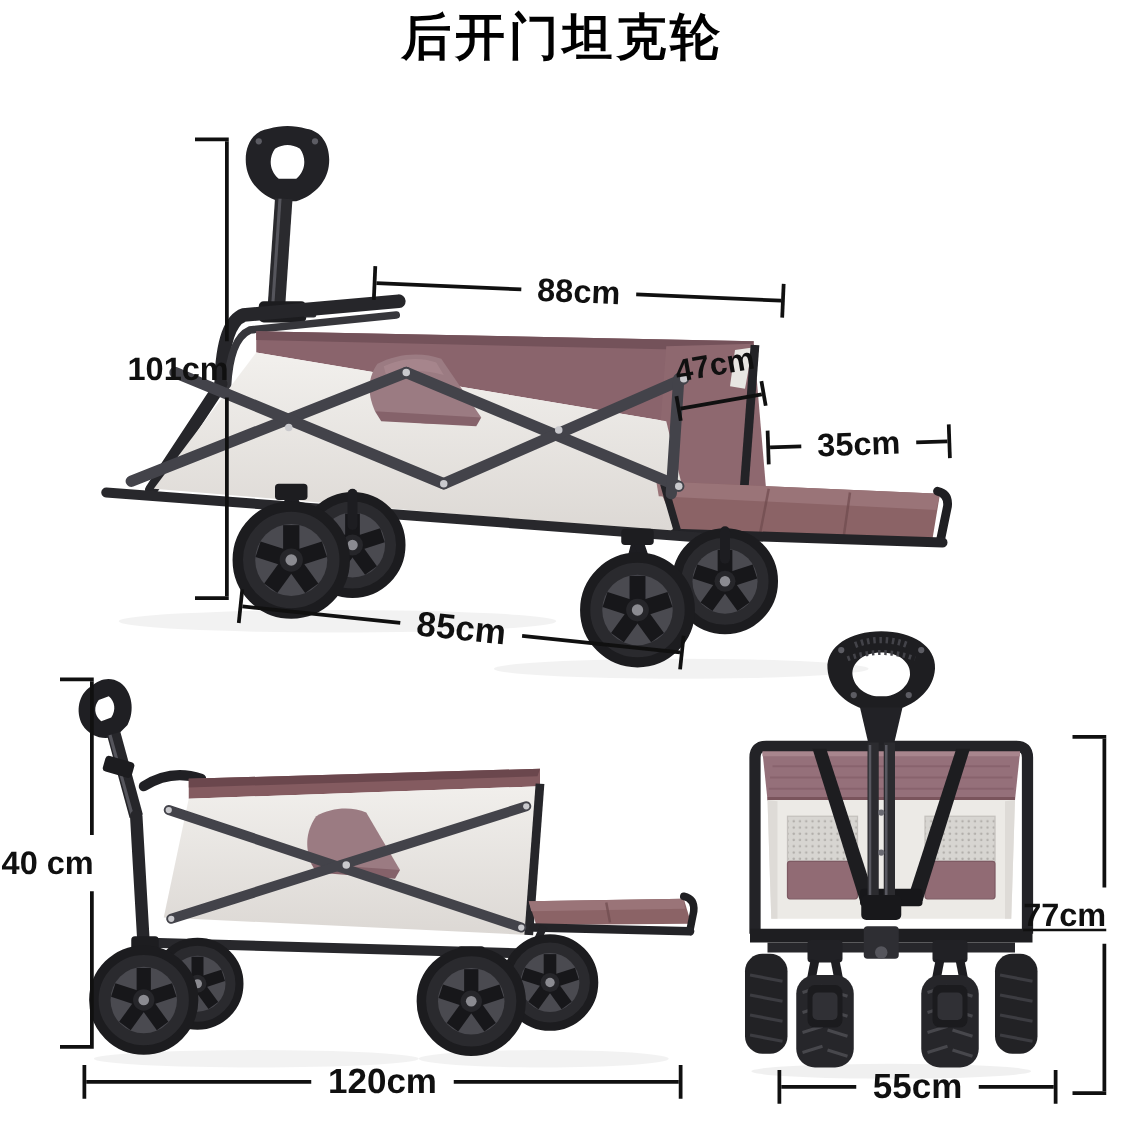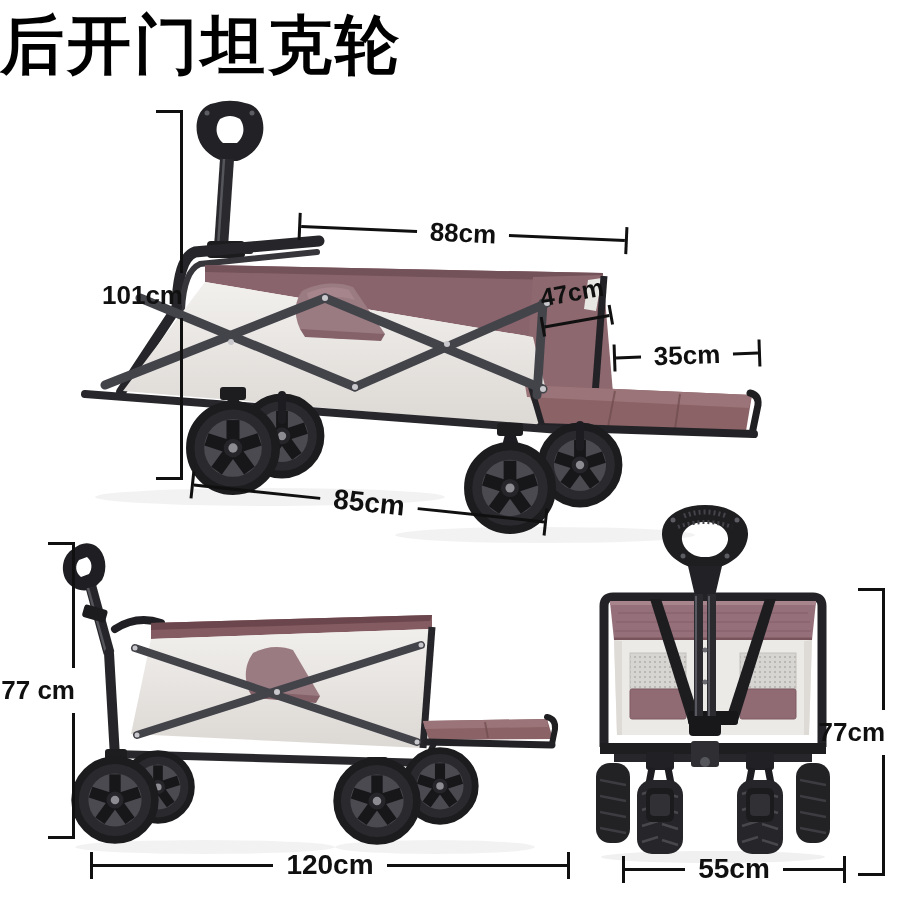--- a/index.html
+++ b/index.html
@@ -10,21 +10,21 @@
     --door:#8b6366;
     --fabric:#eeece8;
     --frame:#232327;
     --frame-mid:#43434a;
   }
   html,body{margin:0;padding:0;background:#ffffff;}
   body{font-family:"Liberation Sans","DejaVu Sans",sans-serif;color:#000;}
   .canvas{position:relative;width:900px;height:900px;background:#fff;overflow:hidden;}
   .title{
     position:absolute;top:2px;left:0;width:100%;
-    text-align:left;font-size:64px;font-weight:900;letter-spacing:3px;
+    text-align:center;font-size:40px;font-weight:900;letter-spacing:3px;
     color:#000;margin:0;
   }
   .illus{position:absolute;}
   
   .dim{position:absolute;display:flex;align-items:center;color:var(--line);
        font-weight:600;font-size:26px;white-space:nowrap;}
   .dim-h{flex-direction:row;}
   .seg-h{flex:1 1 auto;height:3px;background:var(--line);}
   .tick-v{flex:0 0 3px;width:3px;height:27px;background:var(--line);}
   .dim-h .lbl{padding:0 13px;}
@@ -352,34 +352,34 @@
     <span class="tick-v"></span>
       <span class="seg-h"></span>
     <span class="lbl lg">85cm</span>
     <span class="seg-h"></span>
       <span class="tick-v"></span>
   </div>
 
   <div class="dim dim-v" style="left:9px;top:542px;width:66px;height:297px;">
     <span class="tick-h"></span>
       <span class="seg-v"></span>
-    <span class="lbl">77 cm</span>
+    <span class="lbl">40 cm</span>
     <span class="seg-v"></span>
       <span class="tick-h"></span>
   </div>
 
-  <div class="dim dim-h" style="left:66px;top:849px;width:480px;margin-left:24px;">
+  <div class="dim dim-h" style="left:66px;top:849px;width:480px;">
     <span class="tick-v"></span>
       <span class="seg-h"></span>
     <span class="lbl lg">120cm</span>
     <span class="seg-h"></span>
       <span class="tick-v"></span>
   </div>
 
-  <div class="dim dim-v" style="left:827px;top:588px;width:58px;height:288px;">
+  <div class="dim dim-v" style="left:827px;top:588px;width:58px;height:288px;text-decoration:underline;">
     <span class="tick-h"></span>
       <span class="seg-v"></span>
     <span class="lbl">77cm</span>
     <span class="seg-v"></span>
       <span class="tick-h"></span>
   </div>
 
   <div class="dim dim-h" style="left:602px;top:853px;width:224px;padding-left:20px;">
     <span class="tick-v"></span>
       <span class="seg-h"></span>

